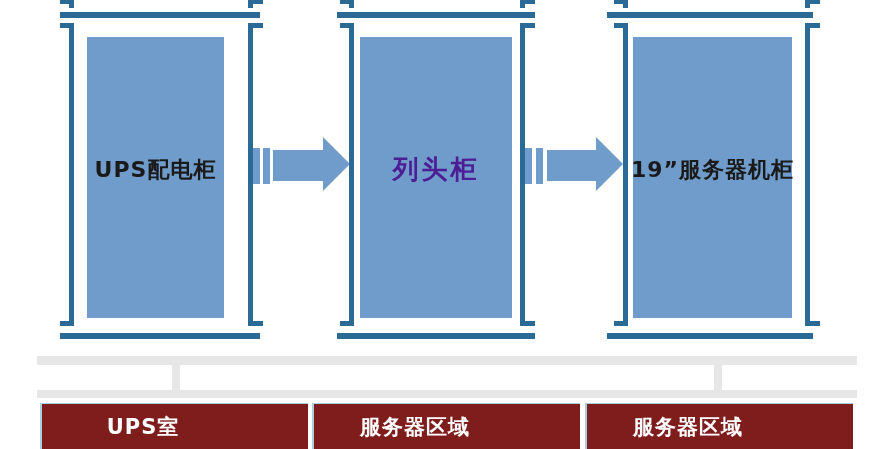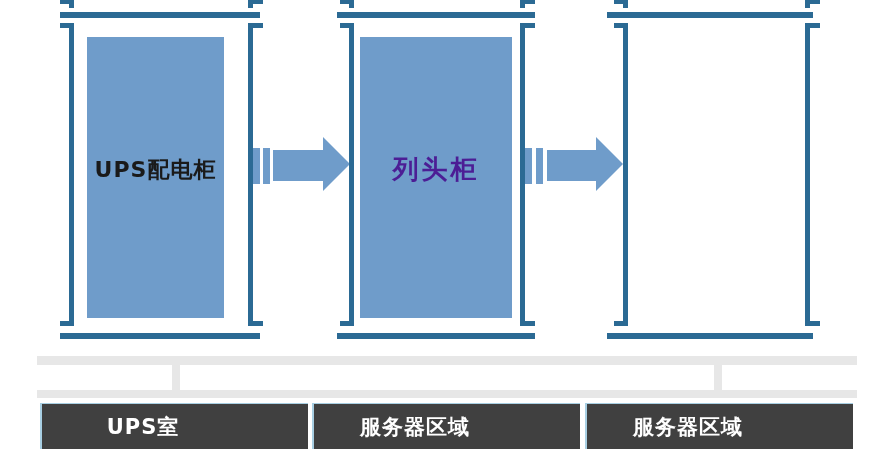--- a/index.html
+++ b/index.html
@@ -59,21 +59,21 @@
   
   .gbar { position:absolute; background:#e7e7e7; }
   .gbar.top    { left:37px; top:356px; width:820px; height:9px; }
   .gbar.bottom { left:37px; top:390px; width:820px; height:8px; }
   .gstub { position:absolute; top:365px; width:8px; height:25px; background:#e7e7e7; }
   .gstub.s1 { left:172px; }
   .gstub.s2 { left:714px; }
   
   .zone {
     position:absolute; top:403px; height:46px; width:268px;
-    background:#404040; border-top:1px solid #a8cfe3; border-left:2px solid #a8cfe3;
+    background:#7f1d1d; border-top:1px solid #a8cfe3; border-left:2px solid #a8cfe3;
     box-sizing:border-box; display:flex; align-items:center; justify-content:center;
   }
   .zone.z1 { left:40px; }
   .zone.z2 { left:312px; }
   .zone.z3 { left:585px; }
   .zone-label {
     color:#ffffff; font-weight:bold; font-size:21px;
     padding-right:64px; white-space:nowrap; letter-spacing:1px;
   }
 </style>
@@ -144,20 +144,23 @@
       <i class="tip b"></i>
       <i class="crop-v"></i>
       <i class="crop-h"></i>
     </div>
     <div class="bracket right">
       <i class="tip t"></i>
       <i class="tip b"></i>
       <i class="crop-v"></i>
       <i class="crop-h"></i>
     </div>
+    <div class="cab-body">
+      <span class="cab-label">19”服务器机柜</span>
+    </div>
   </div>
 
   <div class="gbar top"></div>
   <div class="gstub s1"></div>
   <div class="gstub s2"></div>
   <div class="gbar bottom"></div>
 
   <div class="zone z1">
     <span class="zone-label">UPS室</span>
   </div>

